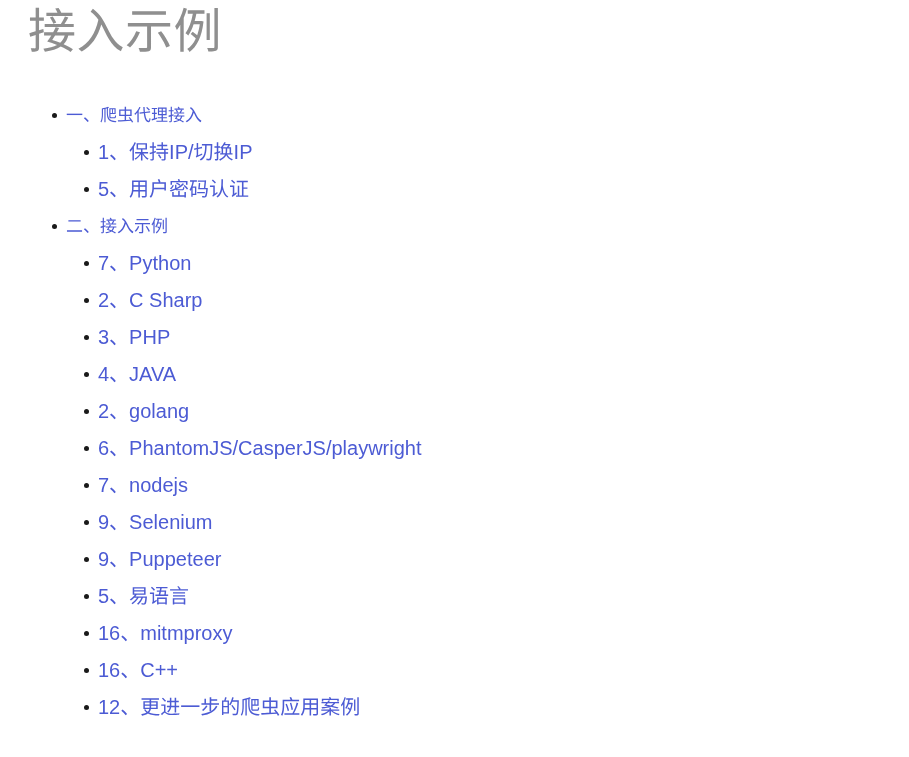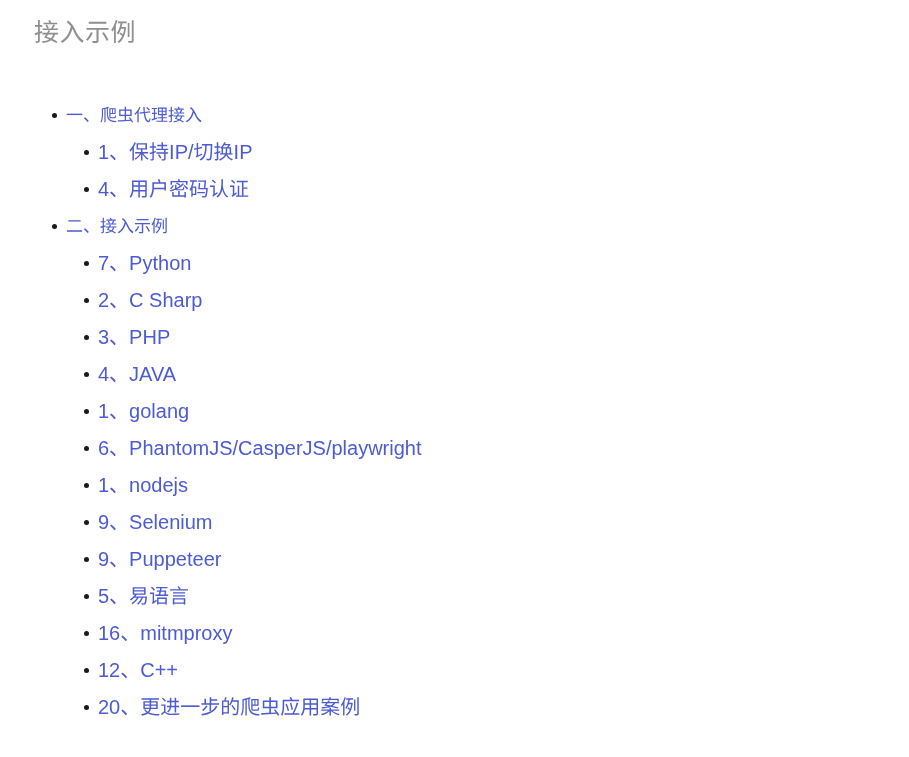--- a/index.html
+++ b/index.html
@@ -19,24 +19,24 @@
   .page {
     position: relative;
     width: 909px;
     height: 757px;
     background: #ffffff;
   }
 
   
   .page-title {
     position: absolute;
-    left: 34px;
+    left: 28px;
     top: 8px;
     margin: 0;
-    font-size: 25px;
+    font-size: 48px;
     line-height: 48px;
     font-weight: 400;
     color: #8f8f8f;
     letter-spacing: 0.5px;
     white-space: nowrap;
   }
 
   
   .toc {
     position: absolute;
@@ -128,21 +128,21 @@
         <ul class="toc-list level-2">
           <li class="toc-item">
             <span class="row">
               <span class="bullet"></span>
               <a class="toc-link" href="#">1、保持IP/切换IP</a>
             </span>
           </li>
           <li class="toc-item">
             <span class="row">
               <span class="bullet"></span>
-              <a class="toc-link" href="#">4、用户密码认证</a>
+              <a class="toc-link" href="#">5、用户密码认证</a>
             </span>
           </li>
         </ul>
       </li>
 
       <li class="toc-item">
         <span class="row">
           <span class="bullet"></span>
           <a class="toc-link" href="#">二、接入示例</a>
         </span>
@@ -167,33 +167,33 @@
           </li>
           <li class="toc-item">
             <span class="row">
               <span class="bullet"></span>
               <a class="toc-link" href="#">4、JAVA</a>
             </span>
           </li>
           <li class="toc-item">
             <span class="row">
               <span class="bullet"></span>
-              <a class="toc-link" href="#">1、golang</a>
+              <a class="toc-link" href="#">2、golang</a>
             </span>
           </li>
           <li class="toc-item">
             <span class="row">
               <span class="bullet"></span>
               <a class="toc-link" href="#">6、PhantomJS/CasperJS/playwright</a>
             </span>
           </li>
           <li class="toc-item">
             <span class="row">
               <span class="bullet"></span>
-              <a class="toc-link" href="#">1、nodejs</a>
+              <a class="toc-link" href="#">7、nodejs</a>
             </span>
           </li>
           <li class="toc-item">
             <span class="row">
               <span class="bullet"></span>
               <a class="toc-link" href="#">9、Selenium</a>
             </span>
           </li>
           <li class="toc-item">
             <span class="row">
@@ -209,27 +209,27 @@
           </li>
           <li class="toc-item">
             <span class="row">
               <span class="bullet"></span>
               <a class="toc-link" href="#">16、mitmproxy</a>
             </span>
           </li>
           <li class="toc-item">
             <span class="row">
               <span class="bullet"></span>
-              <a class="toc-link" href="#">12、C++</a>
-            </span>
-          </li>
-          <li class="toc-item">
-            <span class="row">
-              <span class="bullet"></span>
-              <a class="toc-link" href="#">20、更进一步的爬虫应用案例</a>
+              <a class="toc-link" href="#">16、C++</a>
+            </span>
+          </li>
+          <li class="toc-item">
+            <span class="row">
+              <span class="bullet"></span>
+              <a class="toc-link" href="#">12、更进一步的爬虫应用案例</a>
             </span>
           </li>
         </ul>
       </li>
 
     </ul>
   </nav>
 
 </div>
 

